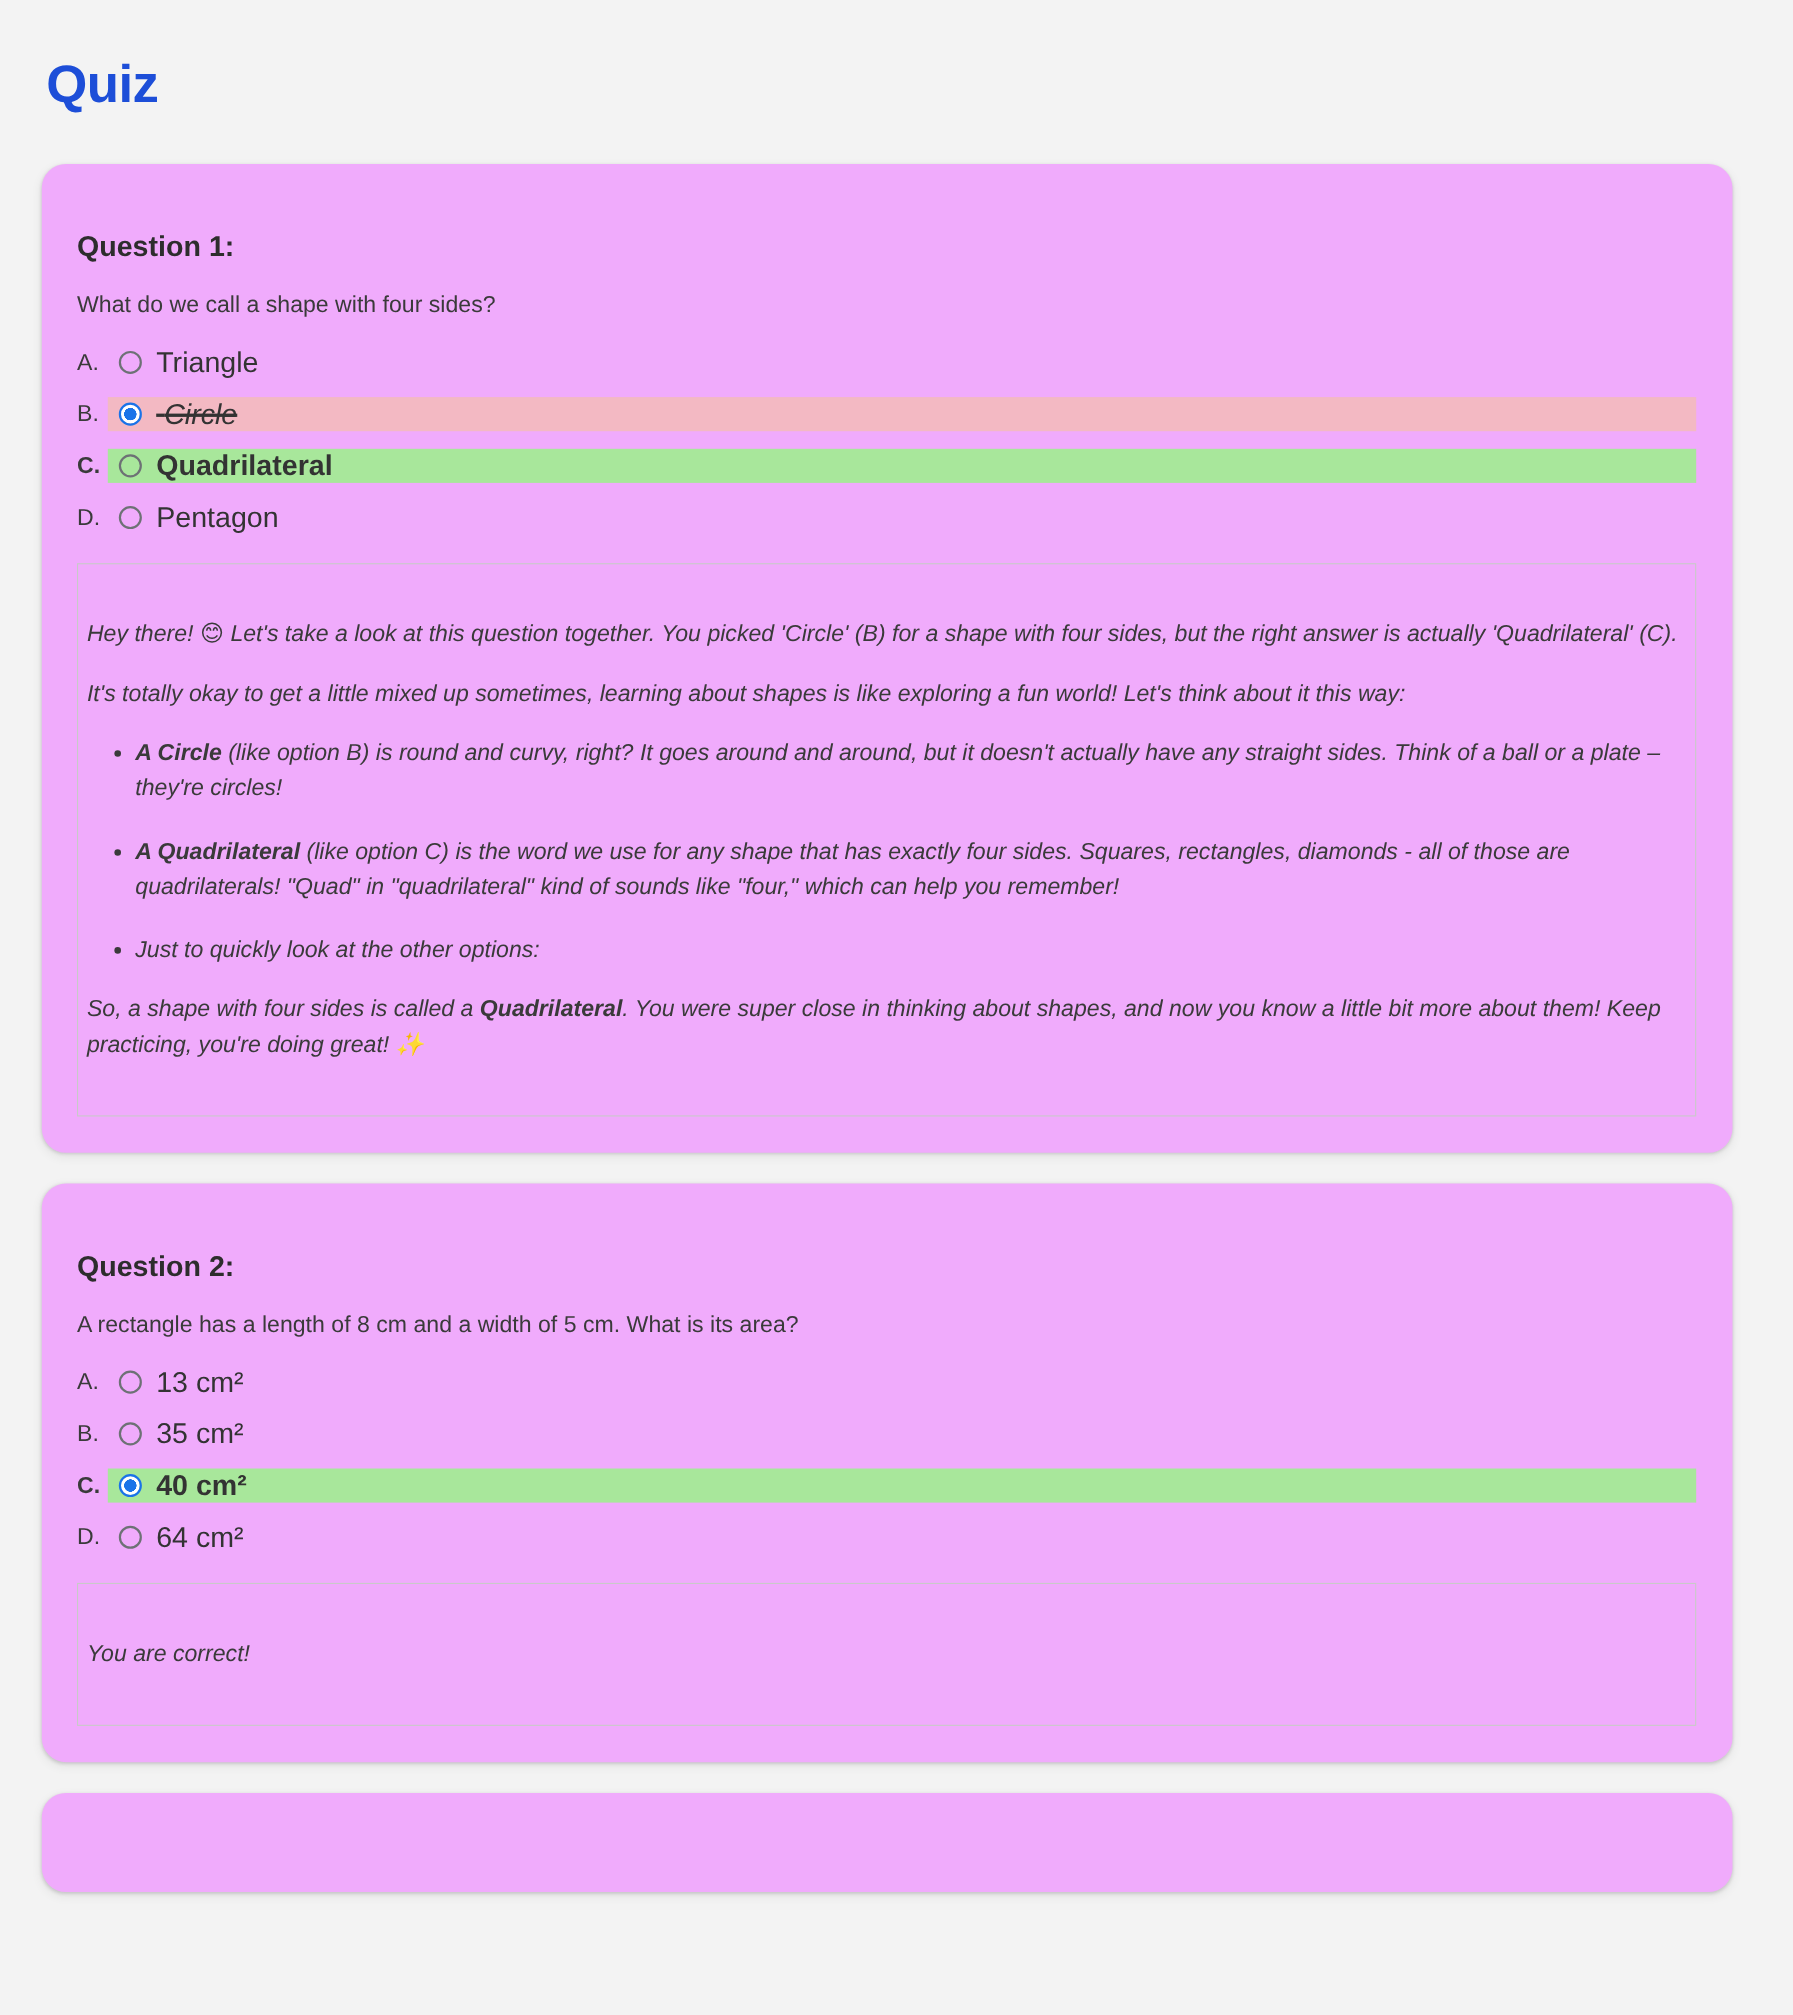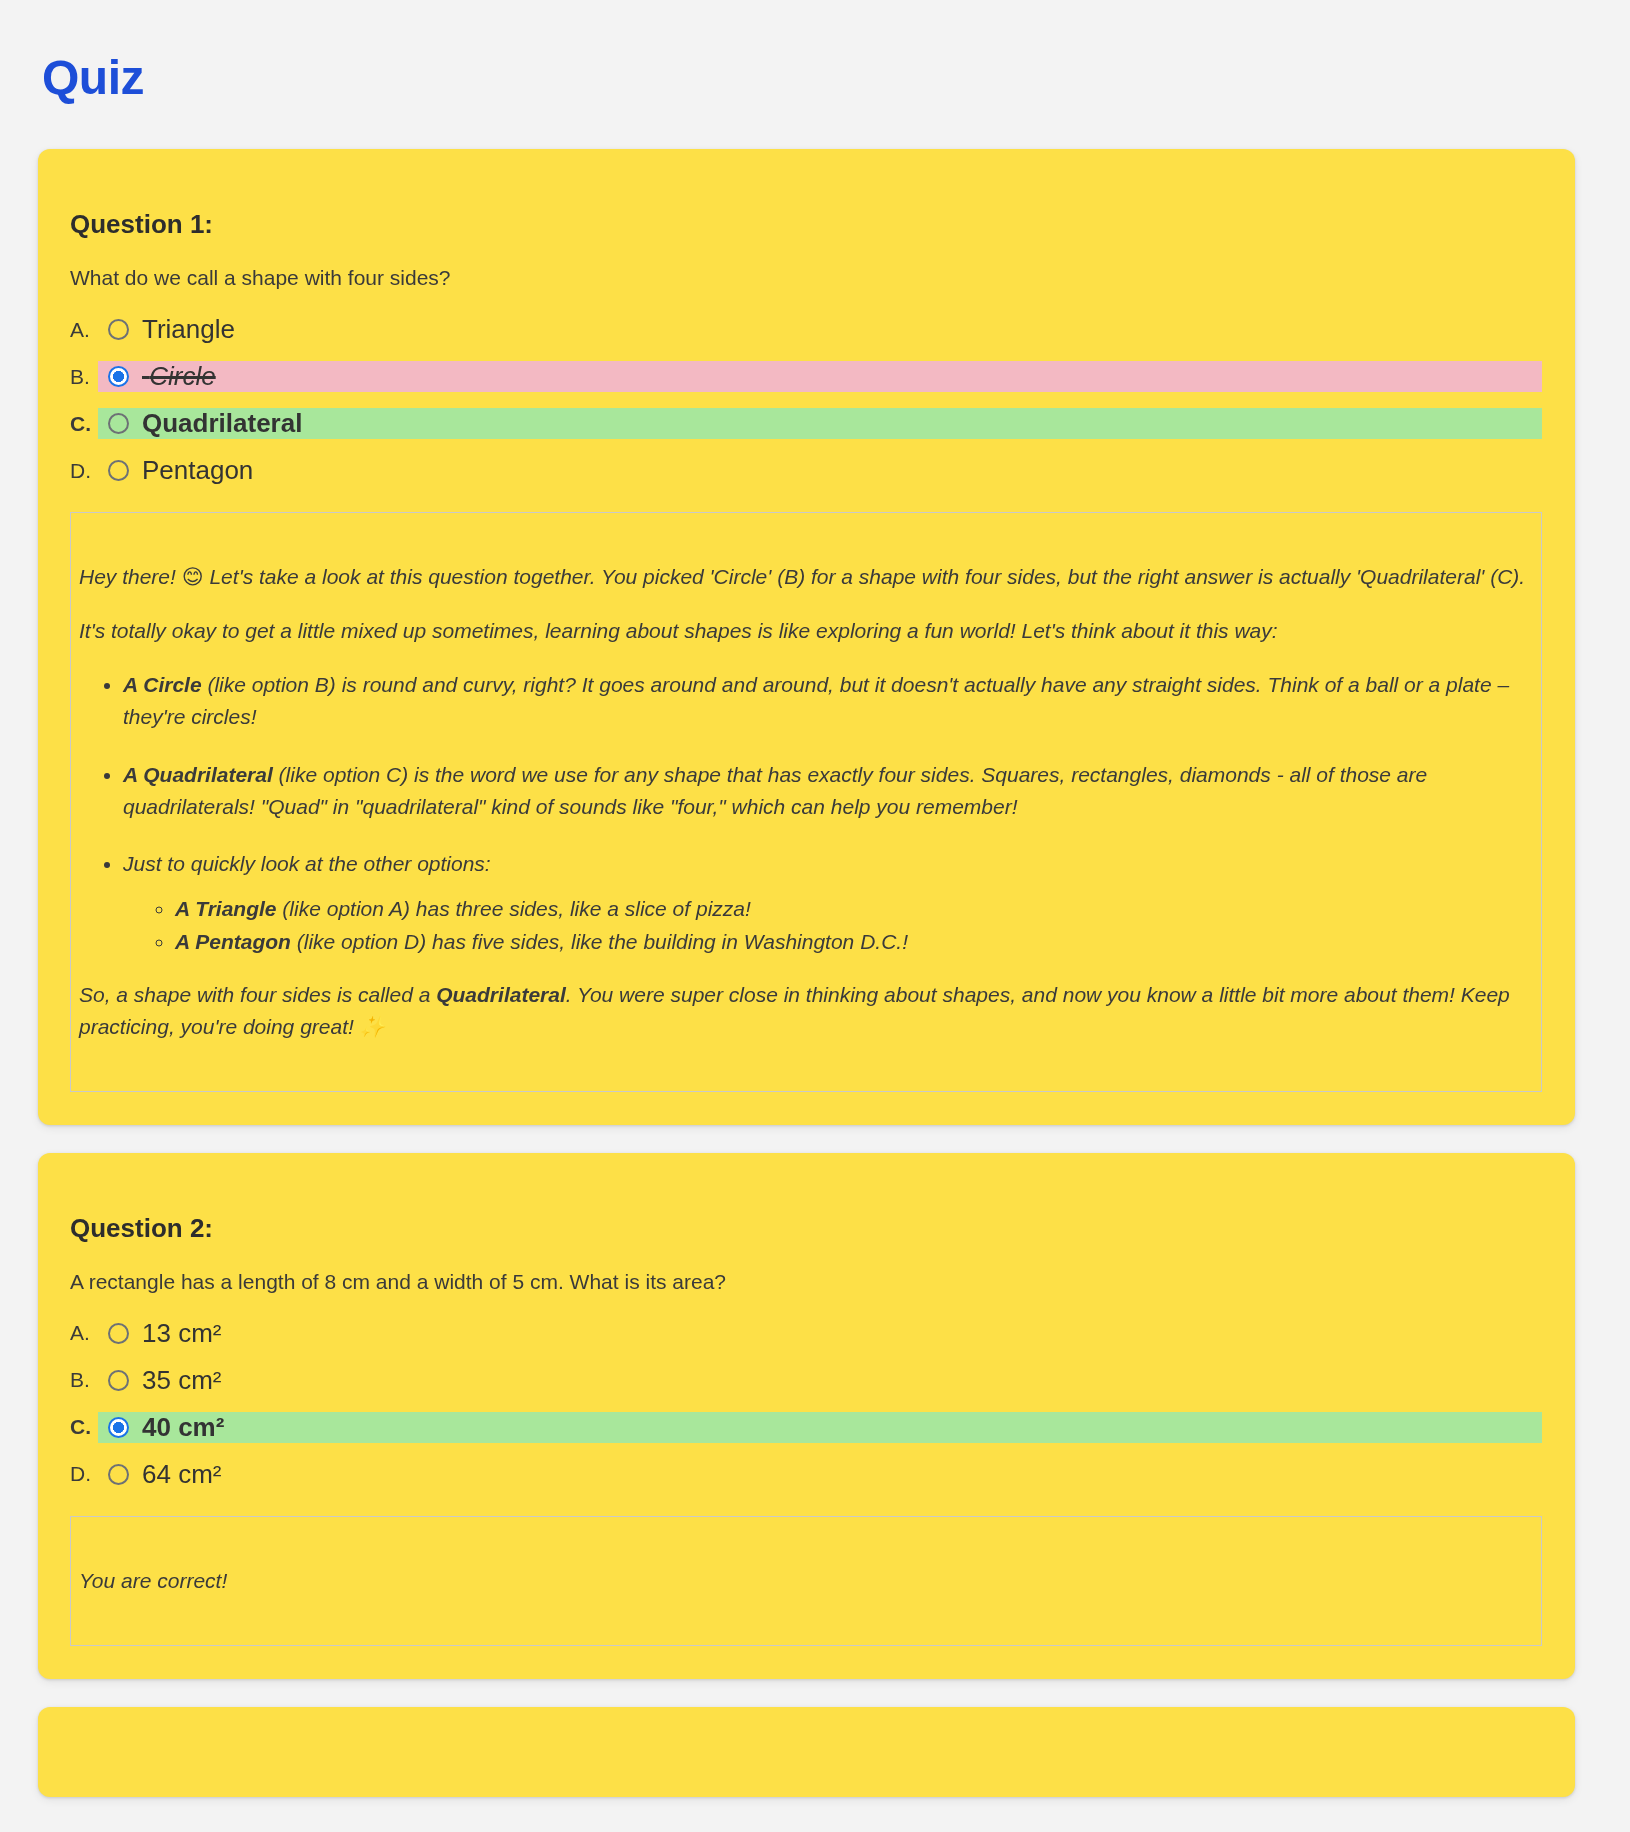--- a/index.html
+++ b/index.html
@@ -16,22 +16,22 @@
 
   .page-title {
     font-size: 48px;
     font-weight: bold;
     color: #1d4ed8;
     letter-spacing: -0.5px;
     margin: 50px 0 44px 4px;
   }
 
   .card {
-    background: #fde047;
-    border-radius: 12px;
+    background: #f0abfc;
+    border-radius: 22px;
     box-shadow: 0 1px 3px rgba(0,0,0,0.13), 0 3px 10px rgba(0,0,0,0.07);
     padding: 36px 33px 33px 32px;
     margin-bottom: 28px;
   }
   .card-partial { height: 90px; }
 
   .q-heading {
     font-size: 26px;
     font-weight: bold;
     color: #2d2d2d;
@@ -143,24 +143,21 @@
               <span class="option-label">Pentagon</span>
             </label>
           </div>
         </div>
         <div class="feedback">
           <p><span>Hey there! 😊 Let's take a look at this question together. You picked 'Circle' (B) for a shape with four sides, but the right answer is actually 'Quadrilateral' (C).</span></p>
           <p><span>It's totally okay to get a little mixed up sometimes, learning about shapes is like exploring a fun world! Let's think about it this way:</span></p>
           <ul>
             <li><strong>A Circle</strong><span> (like option B) is round and curvy, right? It goes around and around, but it doesn't actually have any straight sides. Think of a ball or a plate – they're circles!</span></li>
             <li><strong>A Quadrilateral</strong><span> (like option C) is the word we use for any shape that has exactly four sides. Squares, rectangles, diamonds - all of those are quadrilaterals! "Quad" in "quadrilateral" kind of sounds like "four," which can help you remember!</span></li>
-            <li><span>Just to quickly look at the other options:</span><ul>
-                <li><strong>A Triangle</strong><span> (like option A) has three sides, like a slice of pizza!</span></li>
-                <li><strong>A Pentagon</strong><span> (like option D) has five sides, like the building in Washington D.C.!</span></li>
-              </ul></li>
+            <li><span>Just to quickly look at the other options:</span></li>
           </ul>
           <p><span>So, a shape with four sides is called a </span><strong>Quadrilateral</strong><span>. You were super close in thinking about shapes, and now you know a little bit more about them! Keep practicing, you're doing great! ✨</span></p>
         </div>
       </section>
       <section class="card">
         <h2 class="q-heading">Question 2:</h2>
         <p class="q-text">A rectangle has a length of 8 cm and a width of 5 cm. What is its area?</p>
         <div class="options">
           <div class="option-row">
             <span class="option-letter">A.</span>

